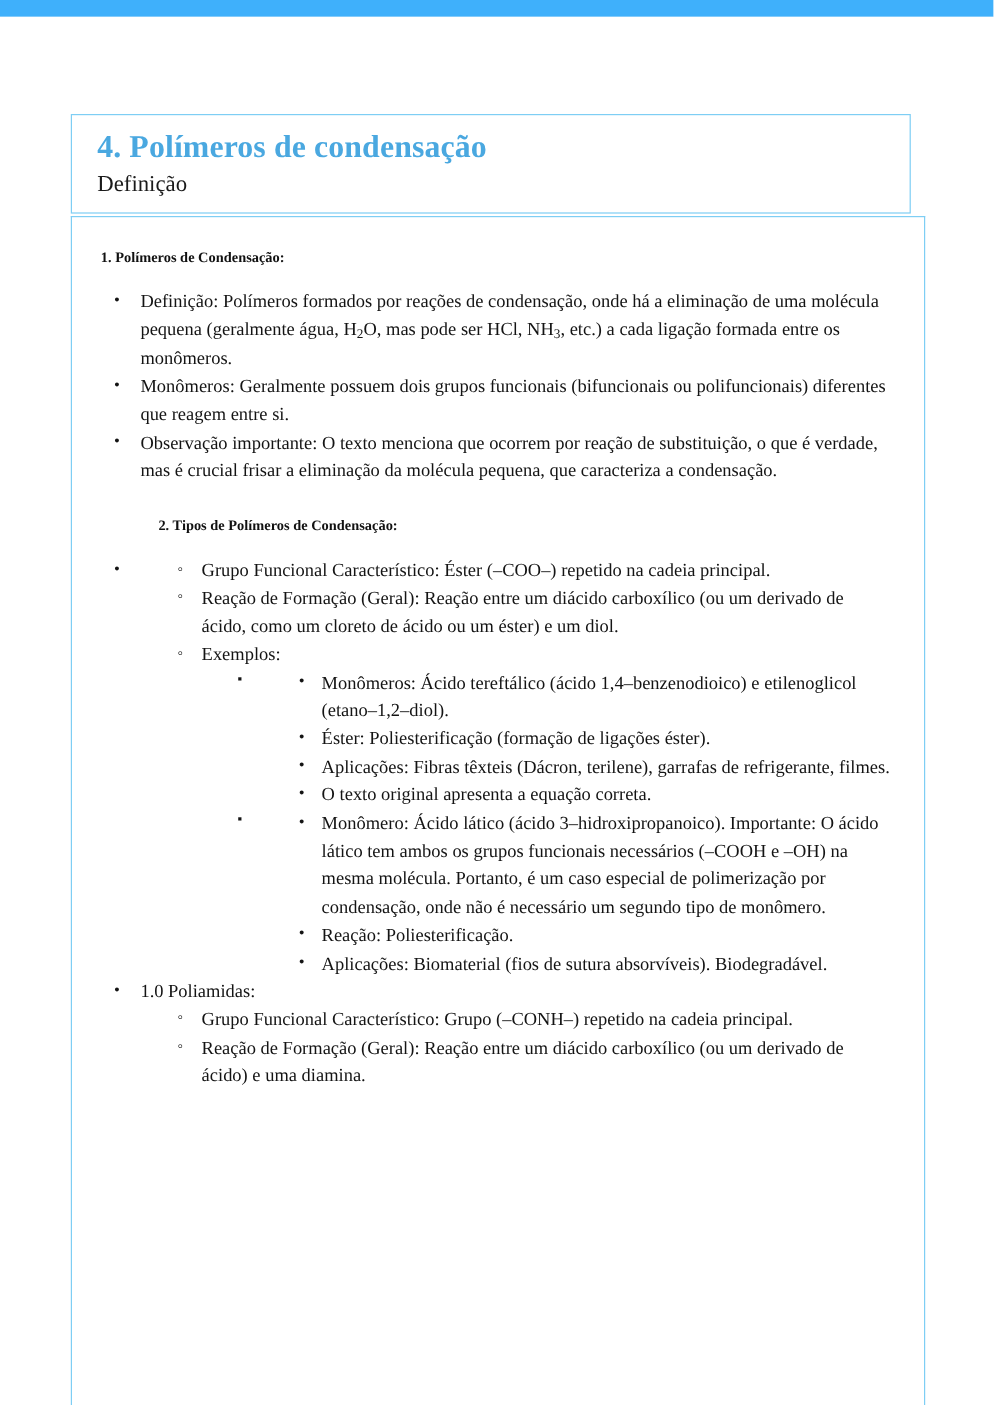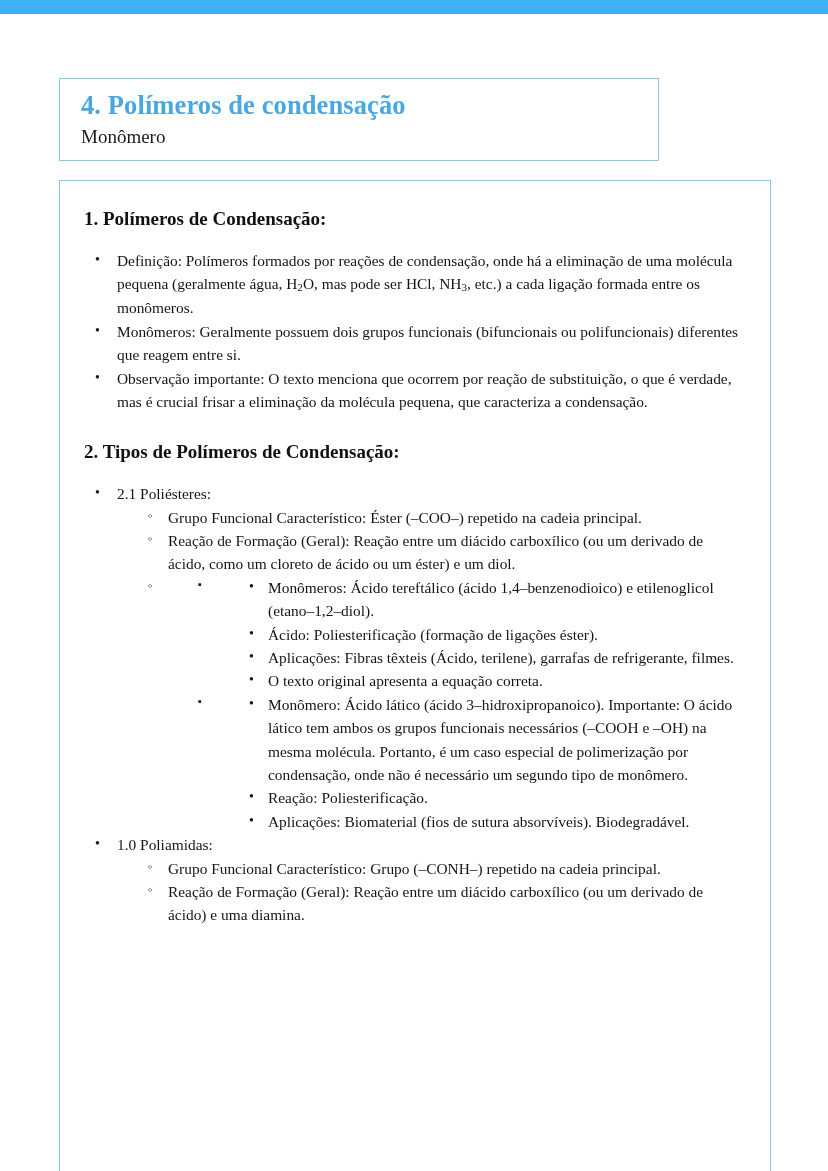--- a/index.html
+++ b/index.html
@@ -33,22 +33,22 @@
     left: 0;
     width: 828px;
     height: 1157px;
     background: #ffffff;
   }
 
   
   .header-card {
     position: absolute;
     left: 59px;
-    top: 64px;
-    width: 600px;
+    top: 81px;
+    width: 700px;
     height: 83px;
     border: 1.5px solid #7ECEF4;
     background: #ffffff;
     padding: 12px 8px 0 21px;
   }
   .doc-title {
     color: #4AA8E0;
     font-size: 26.5px;
     font-weight: bold;
     line-height: 1.12;
@@ -72,27 +72,27 @@
     width: 712px;
     height: 1010px;
     border: 1.5px solid #7ECEF4;
     border-bottom: none;
     background: #ffffff;
     padding: 26px 26px 0 24px;
     overflow: hidden;
   }
 
   h2.section-heading {
-    font-size: 19px;
+    font-size: 12px;
     font-weight: bold;
     margin: 0 0 0 0;
     line-height: 1.3;
     color: #111111;
   }
-  .section-heading.spaced { margin-top: 27px; }
+  .section-heading.spaced { margin-top: 27px; margin-left: 48px; }
 
   ul.lvl {
     list-style: none;
     margin: 0;
     padding: 0;
   }
   ul.lvl1 { margin-top: 17px; }
   ul.lvl.sub { margin-top: 0; }
 
   li.item {
@@ -133,21 +133,21 @@
 </style>
 </head>
 <body>
 
 <div class="top-bar"></div>
 
 <div class="page">
 
   <div class="header-card">
     <h1 class="doc-title">4. Polímeros de condensação</h1>
-    <div class="doc-subtitle">Monômero</div>
+    <div class="doc-subtitle">Definição</div>
   </div>
 
   <div class="content-card">
 
     <h2 class="section-heading">1. Polímeros de Condensação:</h2>
 
     <ul class="lvl lvl1">
       <li class="item">
         <span class="marker">•</span>
         <span class="txt"><span>Definição: Polímeros formados por reações de condensação, onde há a eliminação de uma molécula pequena (geralmente água, H</span><sub>2</sub><span>O, mas pode ser HCl, NH</span><sub>3</sub><span>, etc.) a cada ligação formada entre os monômeros.</span></span>
@@ -161,50 +161,50 @@
         <span class="txt">Observação importante: O texto menciona que ocorrem por reação de substituição, o que é verdade, mas é crucial frisar a eliminação da molécula pequena, que caracteriza a condensação.</span>
       </li>
     </ul>
 
     <h2 class="section-heading spaced">2. Tipos de Polímeros de Condensação:</h2>
 
     <ul class="lvl lvl1">
 
       <li class="item">
         <span class="marker">•</span>
-        <span class="txt">2.1 Poliésteres:</span>
 
         <ul class="lvl lvl2 sub">
           <li class="item">
             <span class="marker">◦</span>
             <span class="txt">Grupo Funcional Característico: Éster (–COO–) repetido na cadeia principal.</span>
           </li>
           <li class="item">
             <span class="marker">◦</span>
             <span class="txt">Reação de Formação (Geral): Reação entre um diácido carboxílico (ou um derivado de ácido, como um cloreto de ácido ou um éster) e um diol.</span>
           </li>
           <li class="item">
             <span class="marker">◦</span>
+            <span class="txt">Exemplos:</span>
 
             <ul class="lvl lvl3 sub">
 
               <li class="item">
                 <span class="marker">▪</span>
                 <ul class="lvl lvl4 sub">
                   <li class="item">
                     <span class="marker">•</span>
                     <span class="txt">Monômeros: Ácido tereftálico (ácido 1,4–benzenodioico) e etilenoglicol (etano–1,2–diol).</span>
                   </li>
                   <li class="item">
                     <span class="marker">•</span>
-                    <span class="txt">Ácido: Poliesterificação (formação de ligações éster).</span>
-                  </li>
-                  <li class="item">
-                    <span class="marker">•</span>
-                    <span class="txt">Aplicações: Fibras têxteis (Ácido, terilene), garrafas de refrigerante, filmes.</span>
+                    <span class="txt">Éster: Poliesterificação (formação de ligações éster).</span>
+                  </li>
+                  <li class="item">
+                    <span class="marker">•</span>
+                    <span class="txt">Aplicações: Fibras têxteis (Dácron, terilene), garrafas de refrigerante, filmes.</span>
                   </li>
                   <li class="item">
                     <span class="marker">•</span>
                     <span class="txt">O texto original apresenta a equação correta.</span>
                   </li>
                 </ul>
               </li>
 
               <li class="item">
                 <span class="marker">▪</span>

